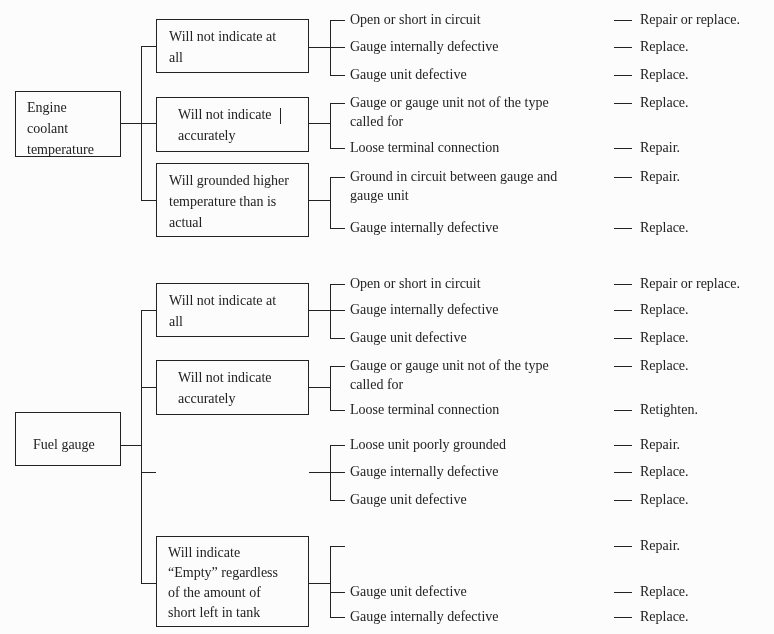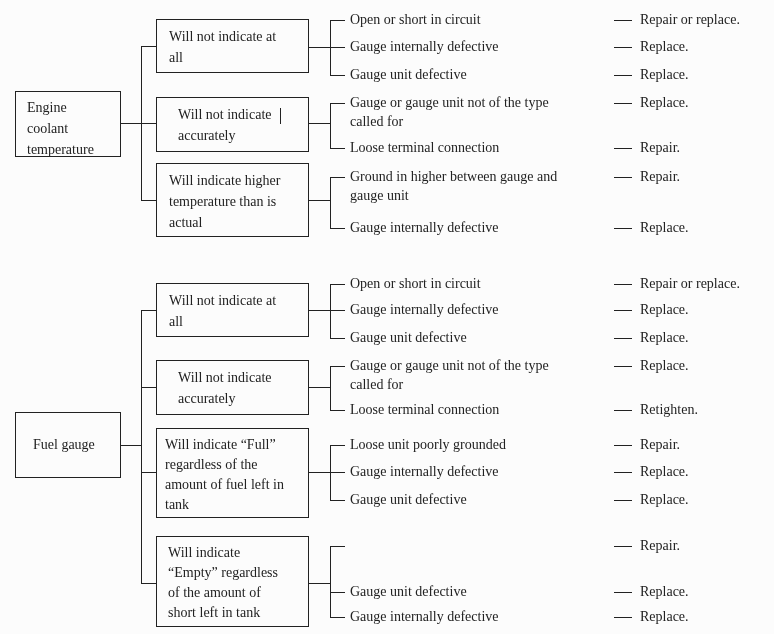--- a/index.html
+++ b/index.html
@@ -36,21 +36,21 @@
   <div class="box" style="left:156px;top:19px;width:153px;height:54px;">
     <div class="lbl" style="padding:6px 0 0 12px;line-height:21px;">Will not indicate at
 all</div>
   </div>
   <div class="box" style="left:156px;top:97px;width:153px;height:55px;">
     <div class="lbl" style="padding:6px 0 0 21px;line-height:21px;">Will not indicate
 accurately</div>
   </div>
   <div class="caret" style="left:280px;top:108px;height:16px;"></div>
   <div class="box" style="left:156px;top:163px;width:153px;height:74px;">
-    <div class="lbl" style="padding:6px 0 0 12px;line-height:21px;">Will indicate higher
+    <div class="lbl" style="padding:6px 0 0 12px;line-height:21px;">Will grounded higher
 temperature than is
 actual</div>
   </div>
 
   <div class="hl" style="left:309px;top:47px;width:21px;"></div>
   <div class="vl" style="left:330px;top:20px;height:56px;"></div>
   <div class="hl" style="left:330px;top:20px;width:15px;"></div>
   <div class="hl" style="left:330px;top:47px;width:15px;"></div>
   <div class="hl" style="left:330px;top:75px;width:15px;"></div>
 
@@ -78,52 +78,46 @@
 
   <div class="txt" style="left:350px;top:93px;">Gauge or gauge unit not of the type
 called for</div>
   <div class="hl" style="left:614px;top:103px;width:18px;"></div>
   <div class="txt" style="left:640px;top:93px;">Replace.</div>
 
   <div class="txt" style="left:350px;top:138px;">Loose terminal connection</div>
   <div class="hl" style="left:614px;top:148px;width:18px;"></div>
   <div class="txt" style="left:640px;top:138px;">Repair.</div>
 
-  <div class="txt" style="left:350px;top:167px;">Ground in higher between gauge and
+  <div class="txt" style="left:350px;top:167px;">Ground in circuit between gauge and
 gauge unit</div>
   <div class="hl" style="left:614px;top:177px;width:18px;"></div>
   <div class="txt" style="left:640px;top:167px;">Repair.</div>
 
   <div class="txt" style="left:350px;top:218px;">Gauge internally defective</div>
   <div class="hl" style="left:614px;top:228px;width:18px;"></div>
   <div class="txt" style="left:640px;top:218px;">Replace.</div>
 
-  <div class="box" style="left:15px;top:412px;width:106px;height:66px;">
+  <div class="box" style="left:15px;top:412px;width:106px;height:54px;">
     <div class="lbl" style="padding:21px 0 0 17px;line-height:21px;">Fuel gauge</div>
   </div>
   <div class="hl" style="left:121px;top:445px;width:20px;"></div>
   <div class="vl" style="left:141px;top:310px;height:274px;"></div>
   <div class="hl" style="left:141px;top:310px;width:15px;"></div>
   <div class="hl" style="left:141px;top:387px;width:15px;"></div>
   <div class="hl" style="left:141px;top:472px;width:15px;"></div>
   <div class="hl" style="left:141px;top:583px;width:15px;"></div>
 
   <div class="box" style="left:156px;top:283px;width:153px;height:54px;">
     <div class="lbl" style="padding:6px 0 0 12px;line-height:21px;">Will not indicate at
 all</div>
   </div>
   <div class="box" style="left:156px;top:360px;width:153px;height:55px;">
     <div class="lbl" style="padding:6px 0 0 21px;line-height:21px;">Will not indicate
 accurately</div>
-  </div>
-  <div class="box" style="left:156px;top:428px;width:153px;height:90px;">
-    <div class="lbl" style="padding:6px 0 0 8px;line-height:20px;">Will indicate “Full”
-regardless of the
-amount of fuel left in
-tank</div>
   </div>
   <div class="box" style="left:156px;top:536px;width:153px;height:91px;">
     <div class="lbl" style="padding:6px 0 0 11px;line-height:20px;">Will indicate
 “Empty” regardless
 of the amount of
 short left in tank</div>
   </div>
 
   <div class="hl" style="left:309px;top:310px;width:21px;"></div>
   <div class="vl" style="left:330px;top:284px;height:55px;"></div>

